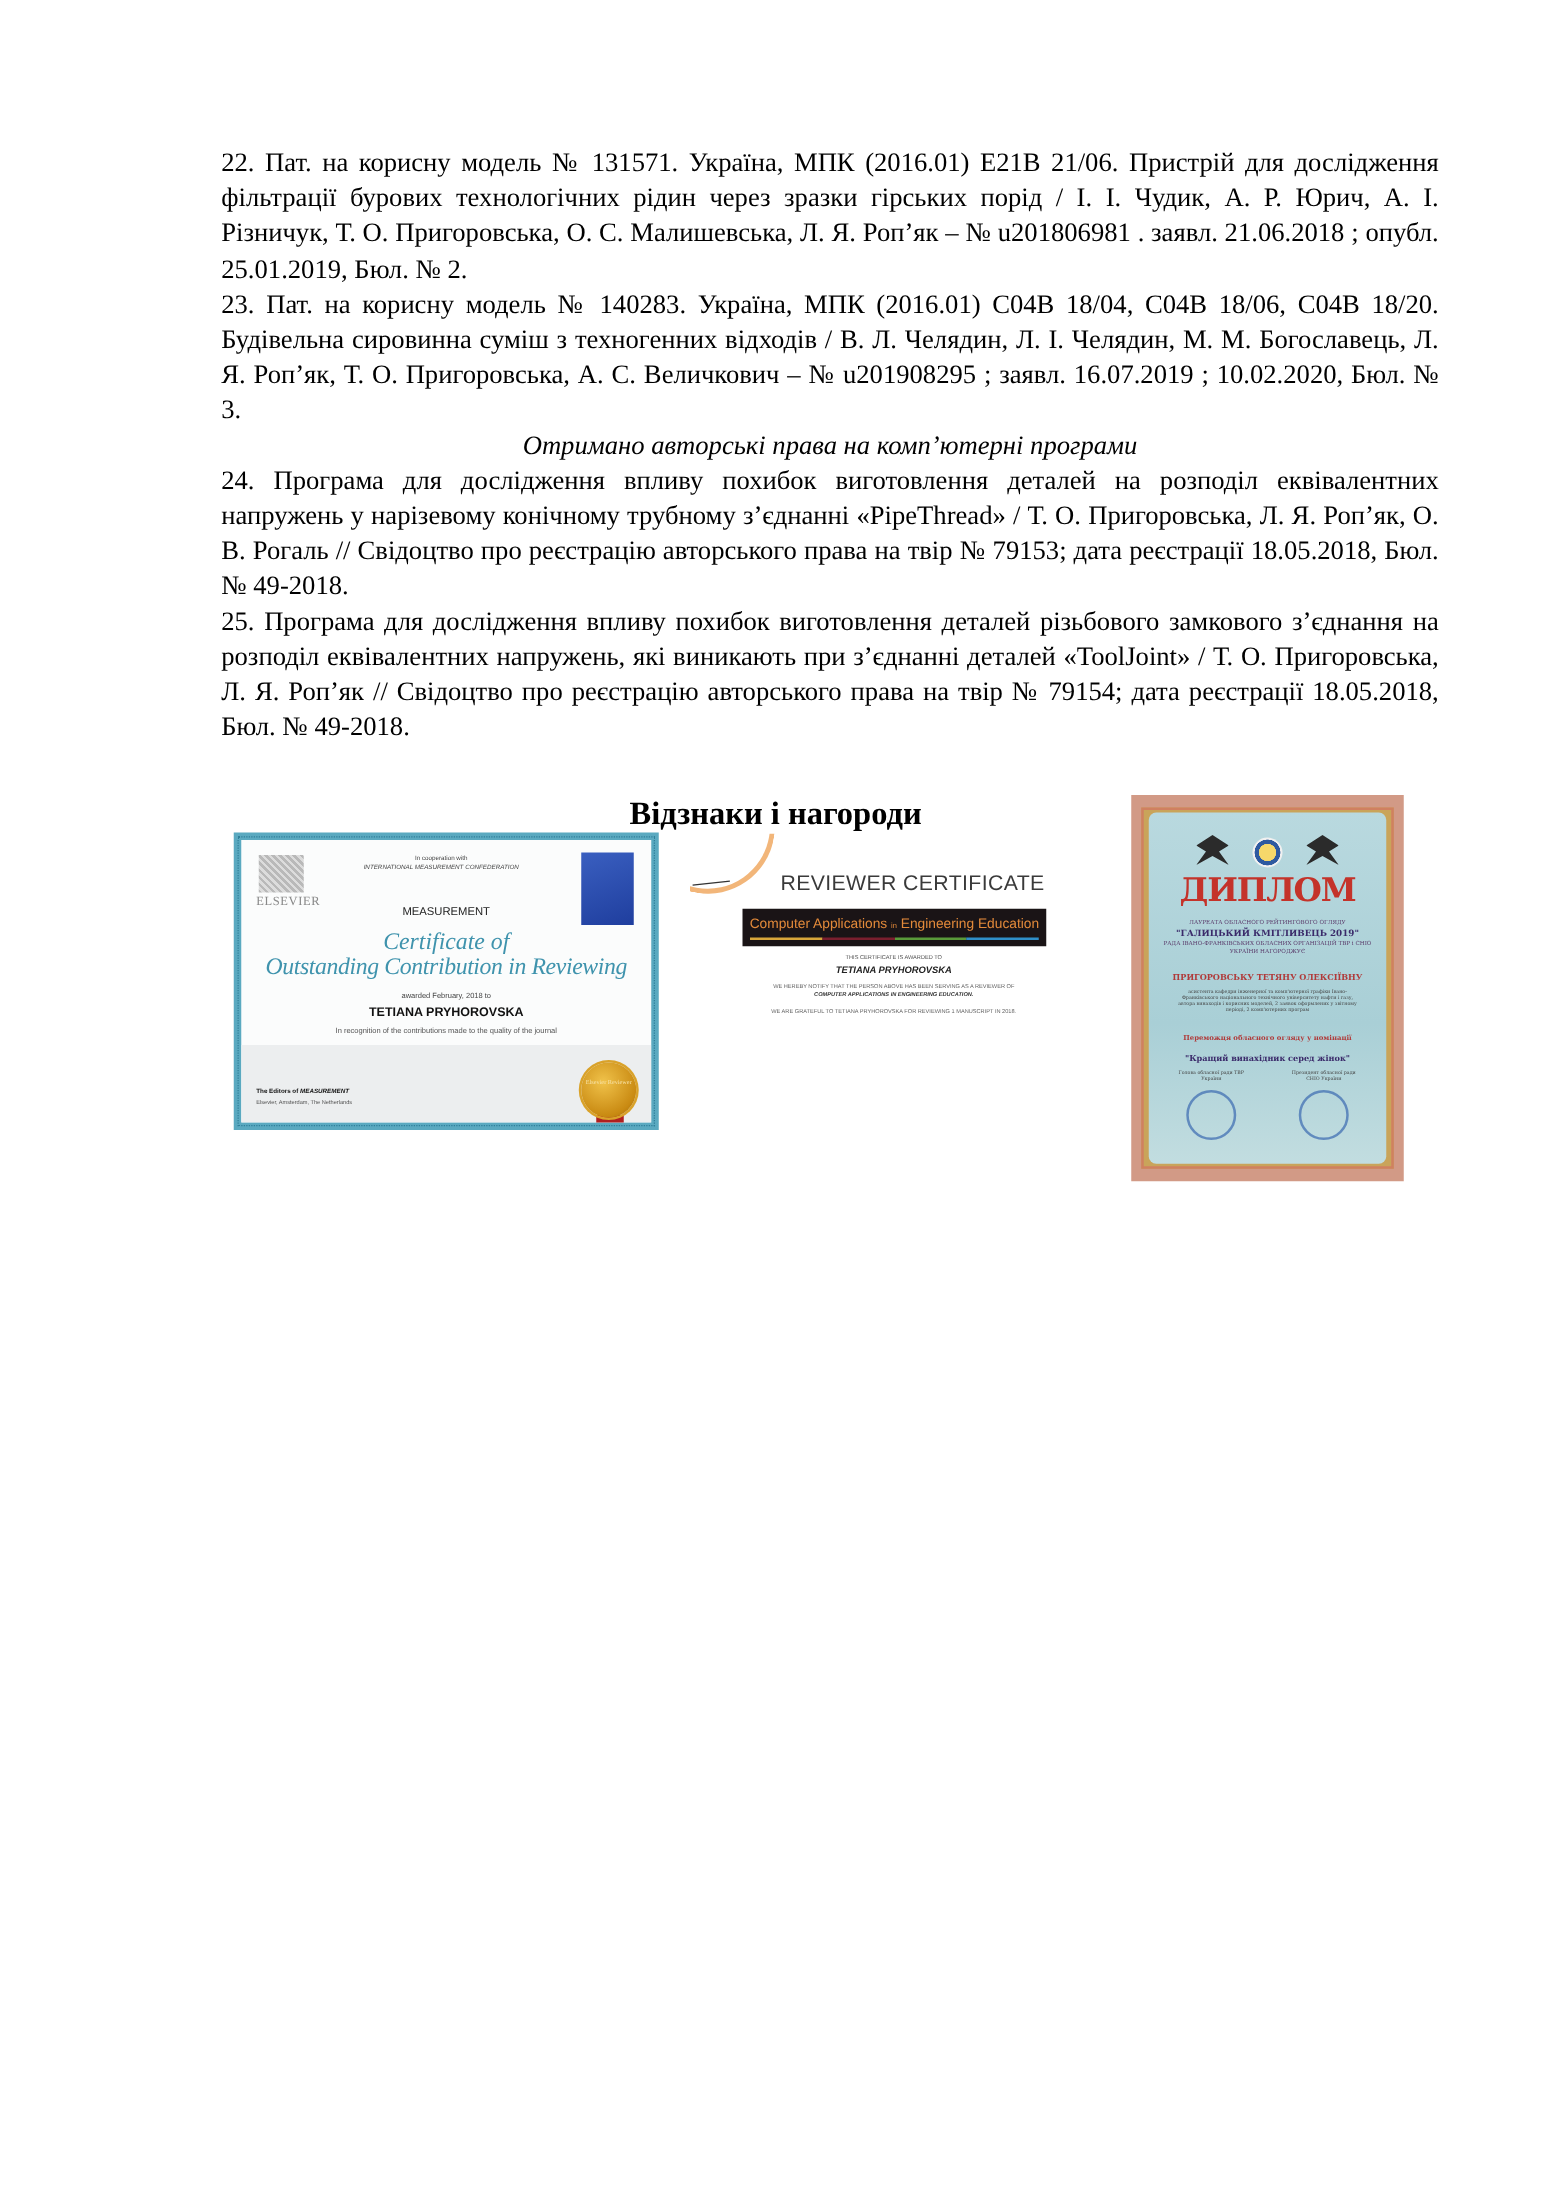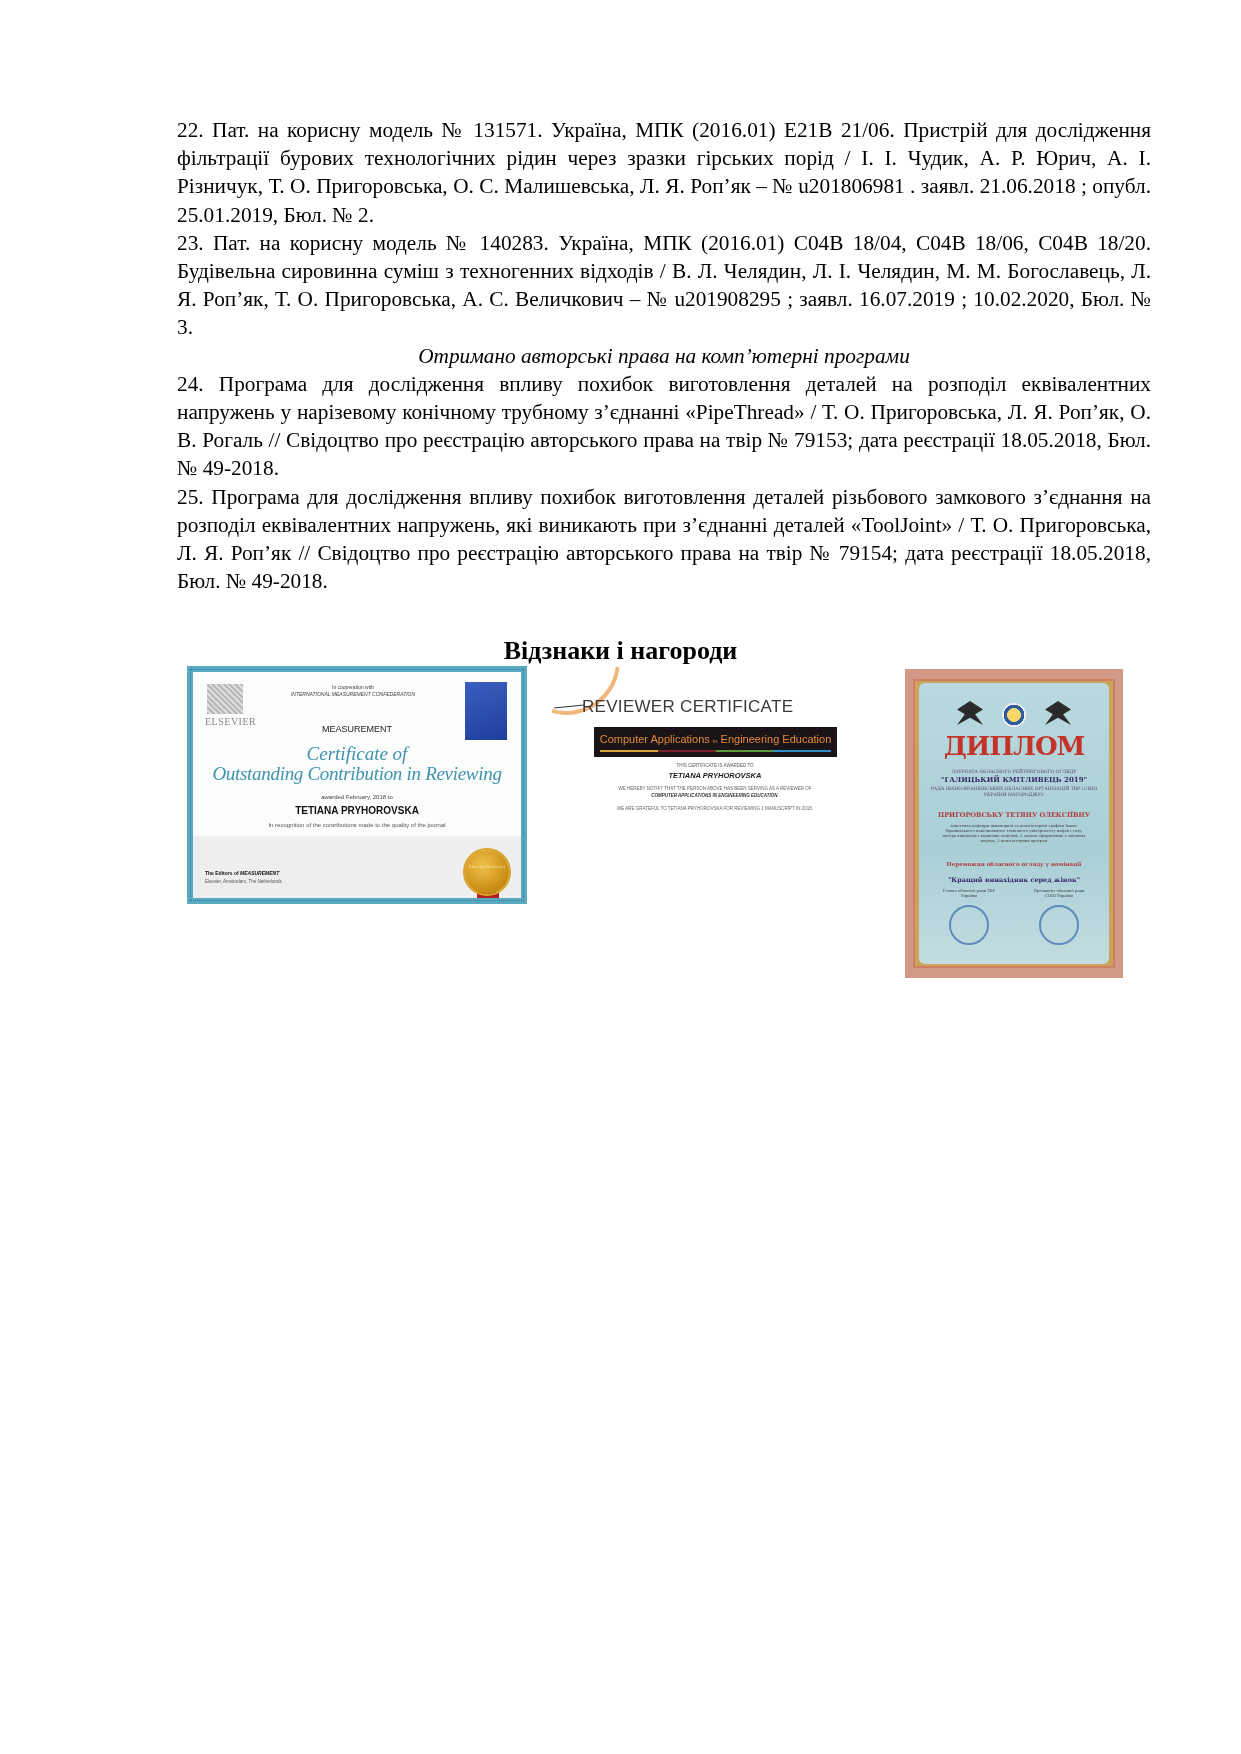--- a/index.html
+++ b/index.html
@@ -29,40 +29,40 @@
     .cert1 .editors i { font-style: italic; }
     .cert1 .address { position: absolute; left: 12px; bottom: 14px; font-family: "Liberation Sans", sans-serif; font-size: 4.5px; color: #555; }
     .cert1 .seal { position: absolute; right: 12px; bottom: 4px; width: 44px; height: 44px; border-radius: 50%; background: radial-gradient(circle at 40% 35%,#f0c24a,#c98a12 70%,#9a6405); box-shadow: 0 0 0 2px #d9a22a; }
     .cert1 .seal span { display: block; text-align: center; font-size: 5px; color: #f8e3a8; padding-top: 14px; line-height: 6px; }
     .cert1 .ribbon { position: absolute; right: 22px; bottom: -2px; width: 22px; height: 8px; background: #b02020; }
 
     
     .cert2 { position: absolute; left: 552px; top: 667px; width: 326px; height: 230px; background: #ffffff; overflow: hidden; }
     .cert2 .arc { position: absolute; left: -40px; top: -60px; width: 100px; height: 100px; border-radius: 50%; border: 4px solid #f2b67a; border-left-color: transparent; border-top-color: transparent; transform: rotate(10deg); }
     .cert2 .arrow { position: absolute; left: 2px; top: 39px; width: 30px; height: 1px; background: #333; transform: rotate(-6deg); }
-    .cert2 .title { position: absolute; left: 0; width: 100%; padding-left: 30px; box-sizing: border-box; top: 30px; font-family: "Liberation Sans", sans-serif; font-size: 17px; color: #3a3a3a; letter-spacing: .3px; }
+    .cert2 .title { position: absolute; left: 0; width: 100%; padding-left: 30px; box-sizing: border-box; top: 30px; text-align: center; font-family: "Liberation Sans", sans-serif; font-size: 17px; color: #3a3a3a; letter-spacing: .3px; }
     .cert2 .banner { position: absolute; left: 42px; top: 60px; width: 243px; height: 30px; background: #1a1416; }
     .cert2 .banner-text { position: absolute; left: 0; width: 100%; top: 6px; text-align: center; font-family: "Liberation Sans", sans-serif; font-size: 11px; color: #e38a3a; white-space: nowrap; }
     .cert2 .banner-text small { font-size: 6px; }
     .cert2 .stripes { position: absolute; left: 6px; right: 6px; bottom: 5px; height: 2px; display: flex; }
     .cert2 .stripes div { flex: 1; }
     .cert2 .awarded { position: absolute; left: 0; width: 100%; top: 96px; text-align: center; font-family: "Liberation Sans", sans-serif; font-size: 4.5px; color: #555; }
     .cert2 .name { position: absolute; left: 0; width: 100%; top: 104px; text-align: center; font-family: "Liberation Sans", sans-serif; font-size: 7.5px; font-weight: bold; font-style: italic; color: #222; }
     .cert2 .notify { position: absolute; left: 0; width: 100%; top: 118px; text-align: center; font-family: "Liberation Sans", sans-serif; font-size: 4.5px; color: #666; line-height: 7px; }
     .cert2 .notify b { color: #333; font-style: italic; }
     .cert2 .grateful { position: absolute; left: 0; width: 100%; top: 139px; text-align: center; font-family: "Liberation Sans", sans-serif; font-size: 4.5px; color: #666; }
     .cert2 .footer-band { position: absolute; left: 0; right: 0; bottom: 0; height: 55px; background: #d6e7e8; overflow: hidden; }
     .cert2 .footer-arc { position: absolute; right: -30px; top: 6px; width: 110px; height: 110px; border-radius: 50%; border: 5px solid #ffffff; }
     .cert2 .signer { position: absolute; left: 32px; top: 8px; font-family: "Liberation Sans", sans-serif; font-size: 4.5px; font-weight: bold; color: #222; }
     .cert2 .role { position: absolute; left: 32px; top: 15px; font-family: "Liberation Sans", sans-serif; font-size: 4.5px; color: #444; }
     .cert2 .date { position: absolute; left: 32px; top: 24px; font-family: "Liberation Sans", sans-serif; font-size: 3.5px; color: #555; }
     .cert2 .wiley { position: absolute; right: 18px; top: 22px; font-family: "Liberation Serif", serif; font-size: 12px; color: #222; letter-spacing: 1px; }
 
     
-    .diploma { position: absolute; left: 905px; top: 669px; width: 218px; height: 309px; background: #d29a86; overflow: hidden; }
+    .diploma { position: absolute; left: 905px; top: 636px; width: 218px; height: 309px; background: #d29a86; overflow: hidden; }
     .diploma .frame { position: absolute; left: 8px; top: 10px; right: 8px; bottom: 10px; background: #c9a45a; border: 2px solid #d08060; }
     .diploma .inner { position: absolute; left: 14px; top: 14px; right: 14px; bottom: 14px; background: linear-gradient(180deg,#b9d9df,#a9cfd6 60%,#c2dde0); border-radius: 6px; }
     .diploma .emblem { position: absolute; left: 50%; top: 20px; width: 24px; height: 24px; margin-left: -12px; border-radius: 50%; background: radial-gradient(circle,#f6d86a 40%,#2e5aa0 42%,#2e5aa0 60%,#f0f0f0 62%); }
     .diploma .bird-l, .diploma .bird-r { position: absolute; top: 18px; width: 26px; height: 24px; background: #2b2b2b; clip-path: polygon(50% 0,100% 35%,70% 55%,100% 100%,50% 70%,0 100%,30% 55%,0 35%); }
     .diploma .bird-l { left: 38px; }
     .diploma .bird-r { right: 38px; }
     .diploma .big { position: absolute; left: 0; width: 100%; top: 48px; text-align: center; font-family: "DejaVu Serif", serif; font-size: 26px; font-weight: bold; color: #c4332a; letter-spacing: -1px; }
     .diploma .small { position: absolute; left: 4px; right: 4px; text-align: center; font-family: "DejaVu Serif", serif; color: #5a3a6a; line-height: 6px; }
     .diploma .l1 { top: 86px; font-size: 4.5px; }
     .diploma .l2 { top: 93px; font-size: 7px; font-weight: bold; color: #3a2a6a; line-height: 8px; }

